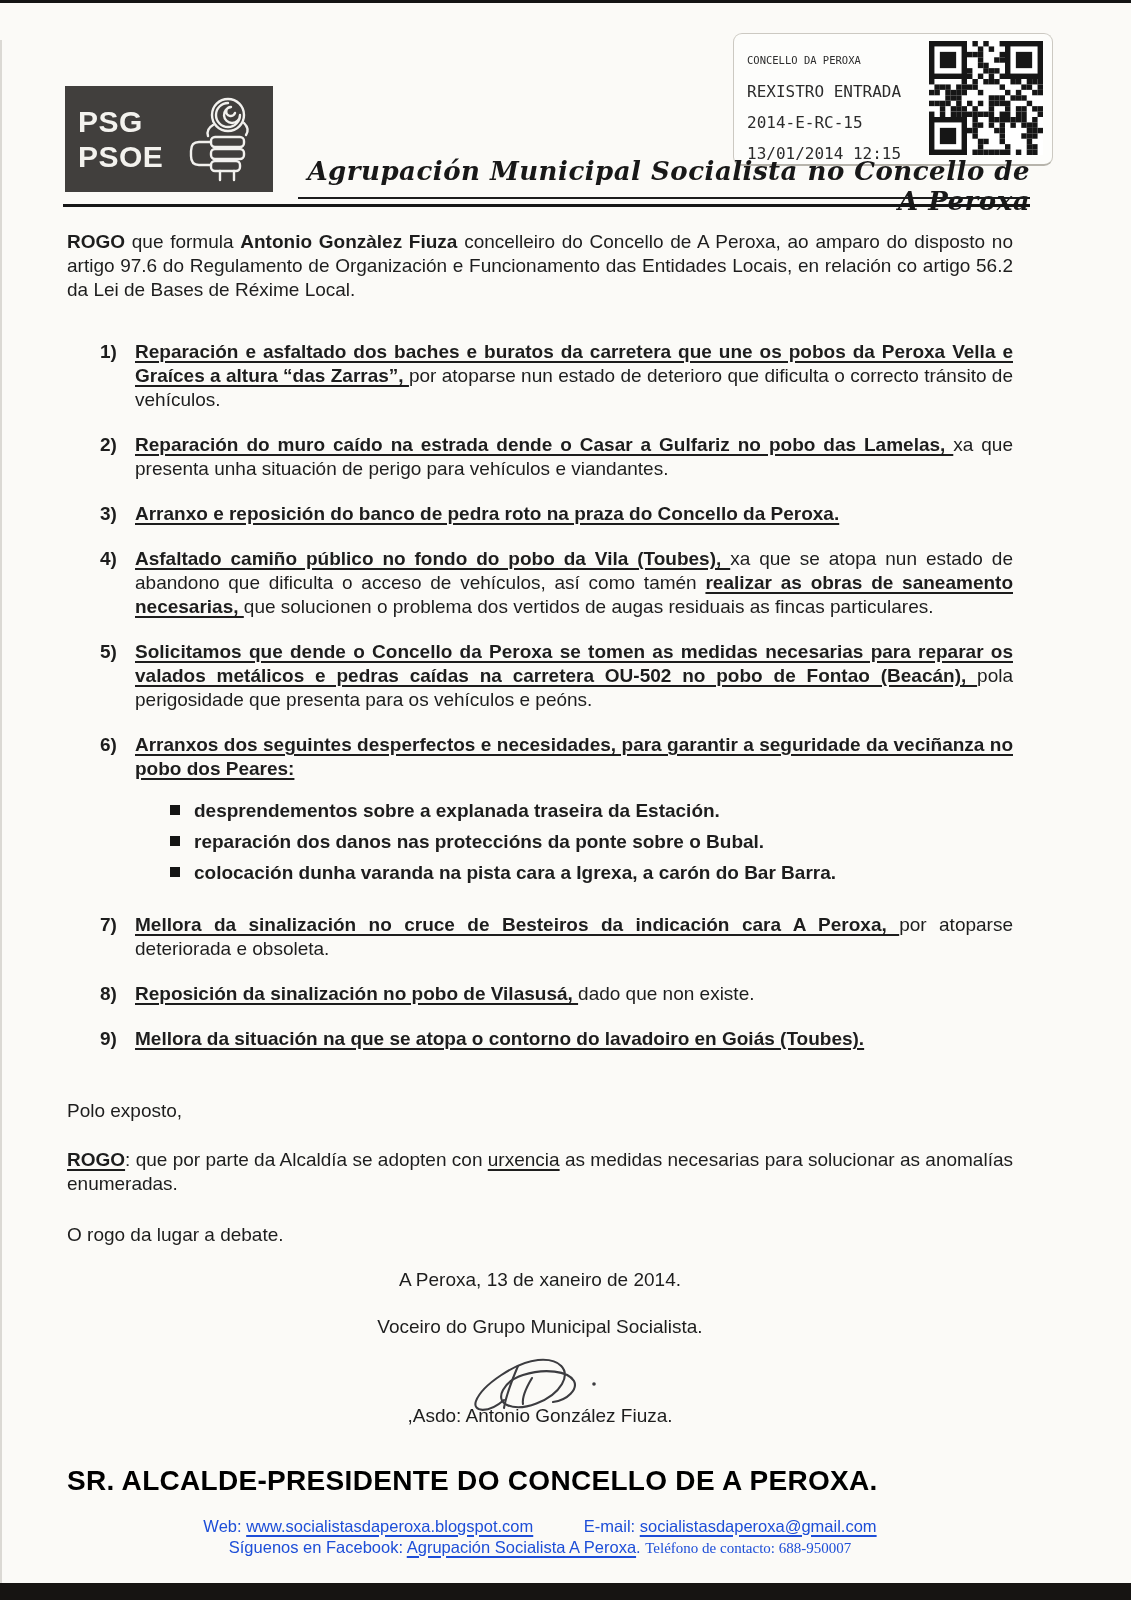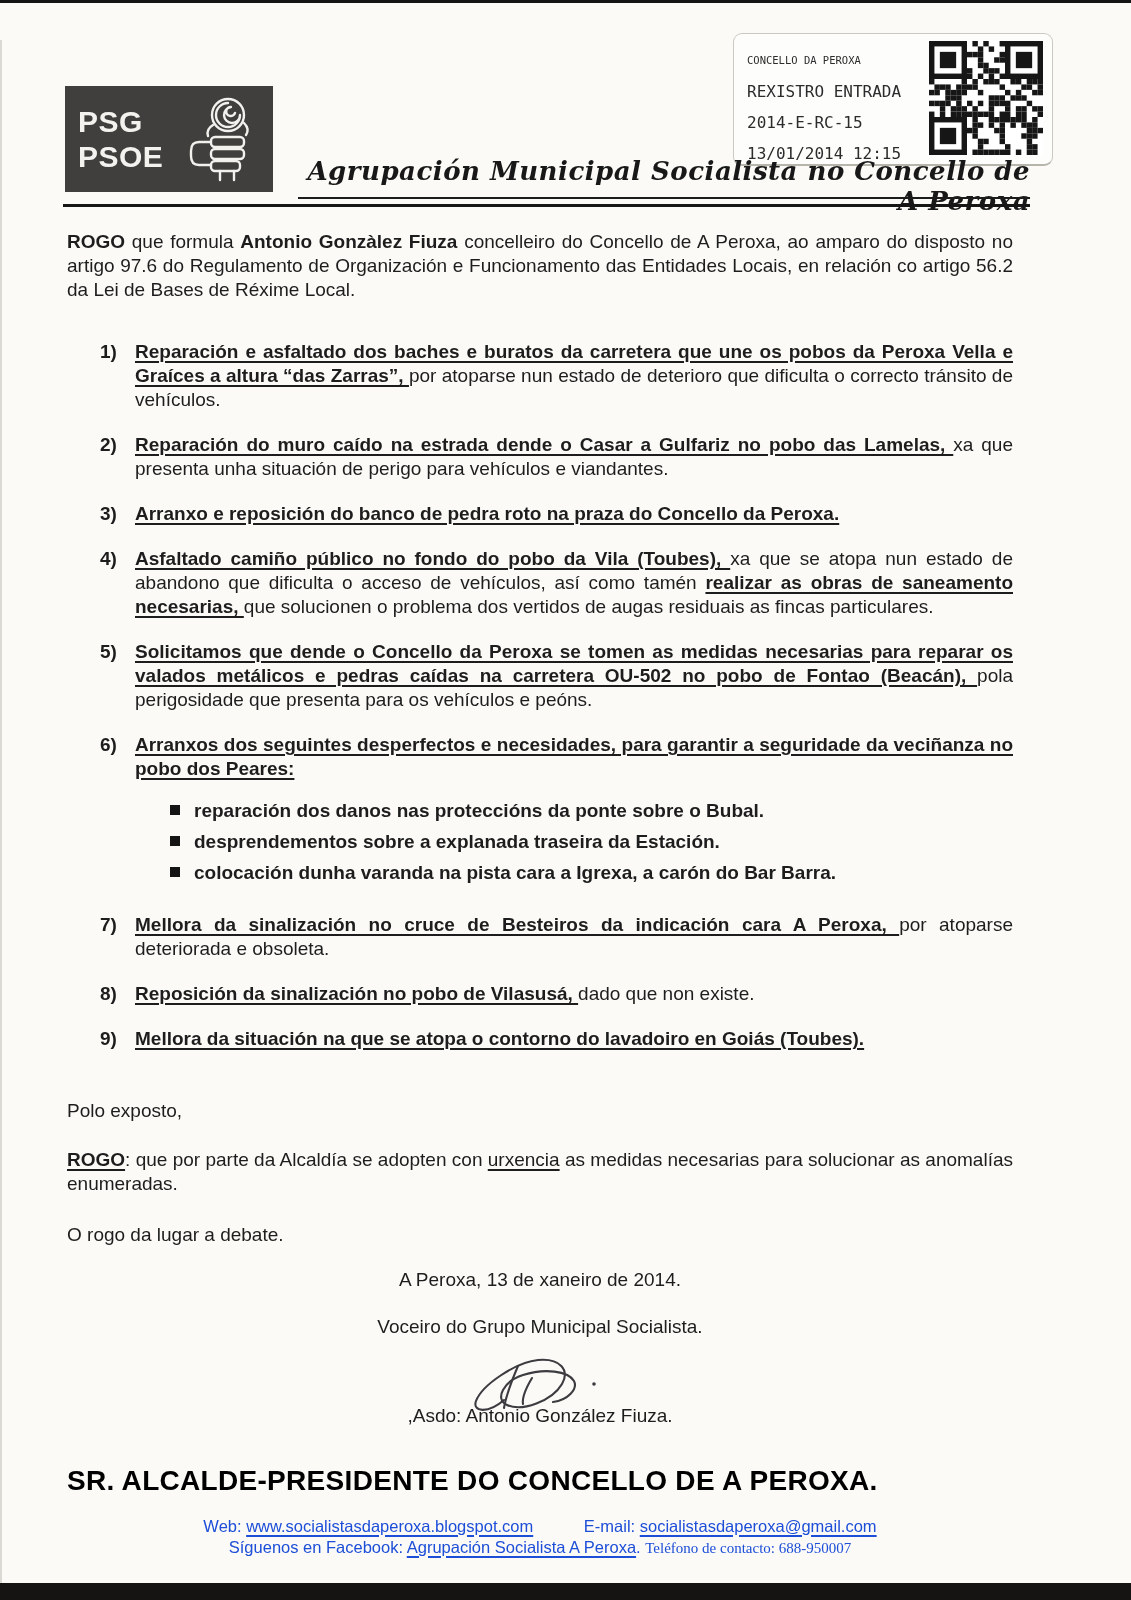--- a/index.html
+++ b/index.html
@@ -284,25 +284,25 @@
   <div class="item">
     <span class="item-num b">5)</span>
     <span class="item-text"><span class="b u">Solicitamos que dende o Concello da Peroxa se tomen as medidas necesarias para reparar os valados metálicos e pedras caídas na carretera OU-502 no pobo de Fontao (Beacán), </span><span>pola perigosidade que presenta para os vehículos e peóns.</span></span>
   </div>
 
   <div class="item">
     <span class="item-num b">6)</span>
     <span class="item-text"><span class="b u">Arranxos dos seguintes desperfectos e necesidades, para garantir a seguridade da veciñanza no pobo dos Peares:</span><ul class="bullets">
               <li>
                 <span class="sq-bullet"></span>
-                <span>reparación dos danos nas proteccións da ponte sobre o Bubal.</span>
+                <span>desprendementos sobre a explanada traseira da Estación.</span>
               </li>
               <li>
                 <span class="sq-bullet"></span>
-                <span>desprendementos sobre a explanada traseira da Estación.</span>
+                <span>reparación dos danos nas proteccións da ponte sobre o Bubal.</span>
               </li>
               <li>
                 <span class="sq-bullet"></span>
                 <span>colocación dunha varanda na pista cara a Igrexa, a carón do Bar Barra.</span>
               </li>
             </ul></span>
   </div>
 
   <div class="item">
     <span class="item-num b">7)</span>

